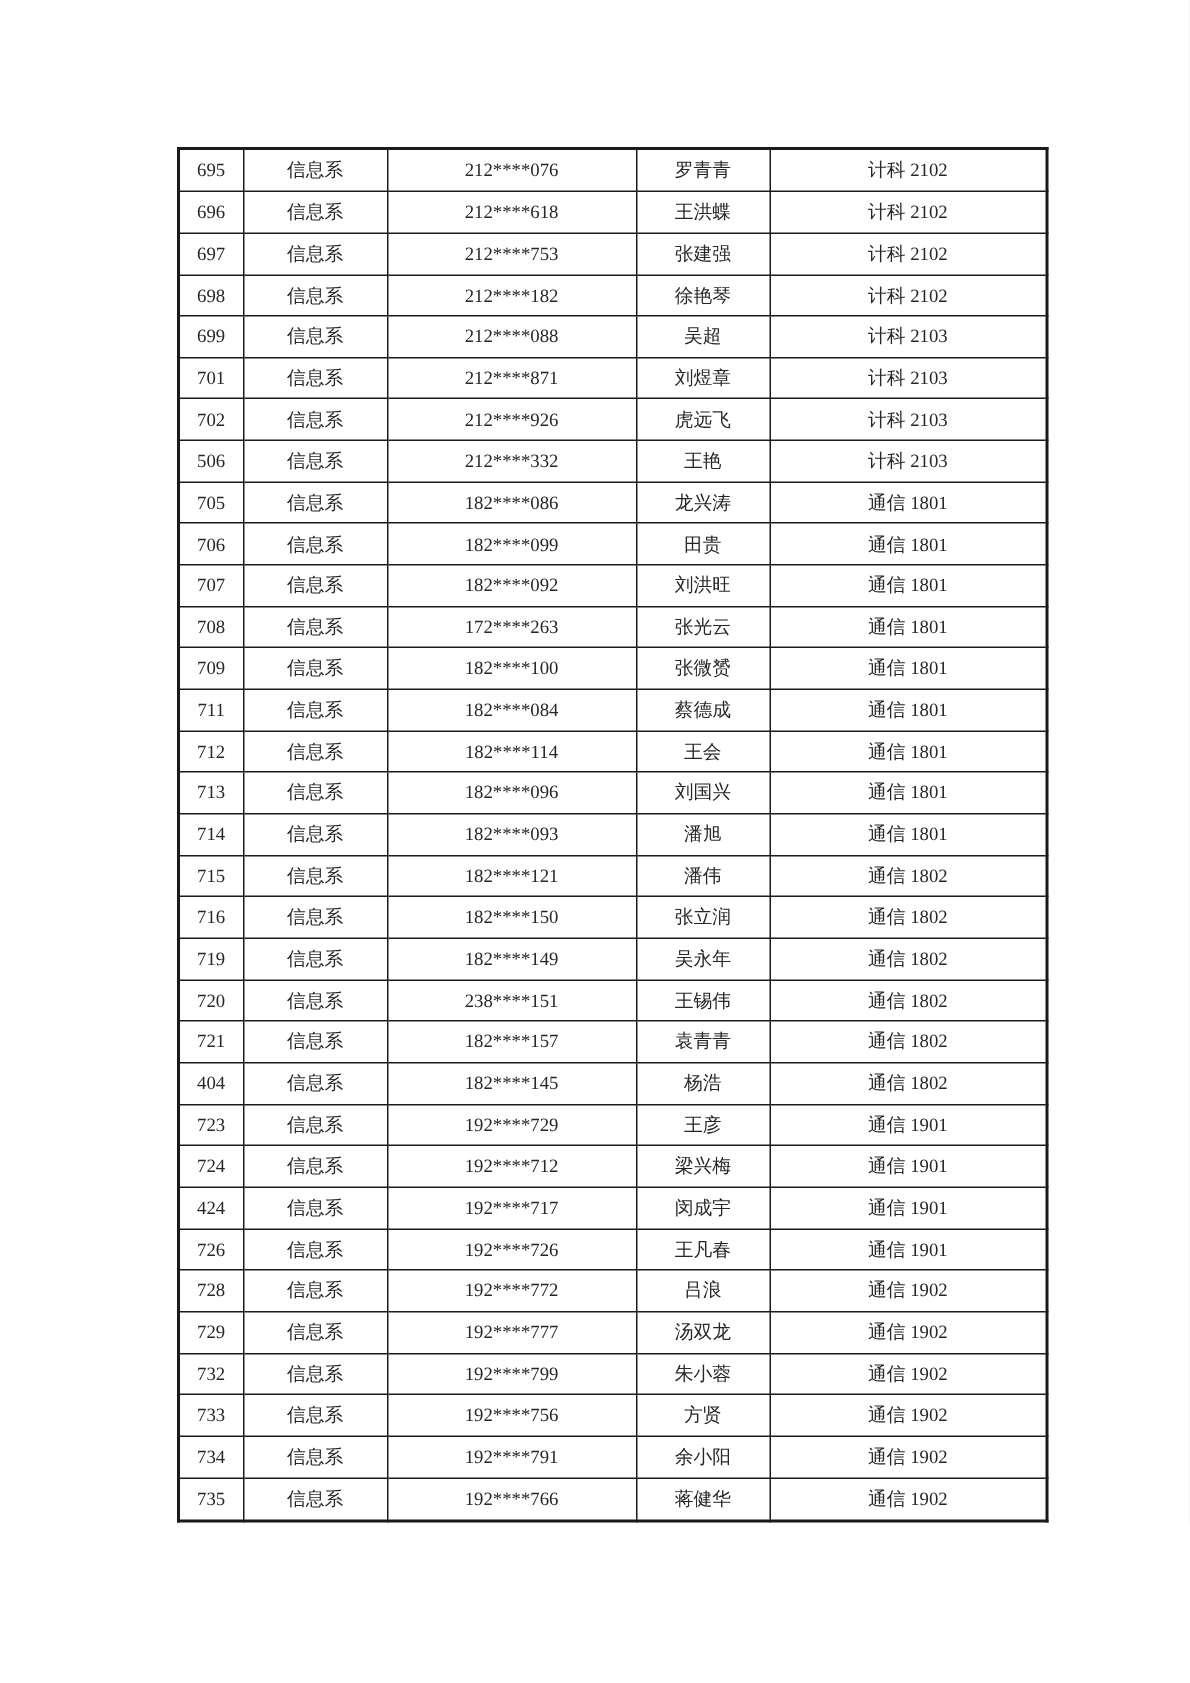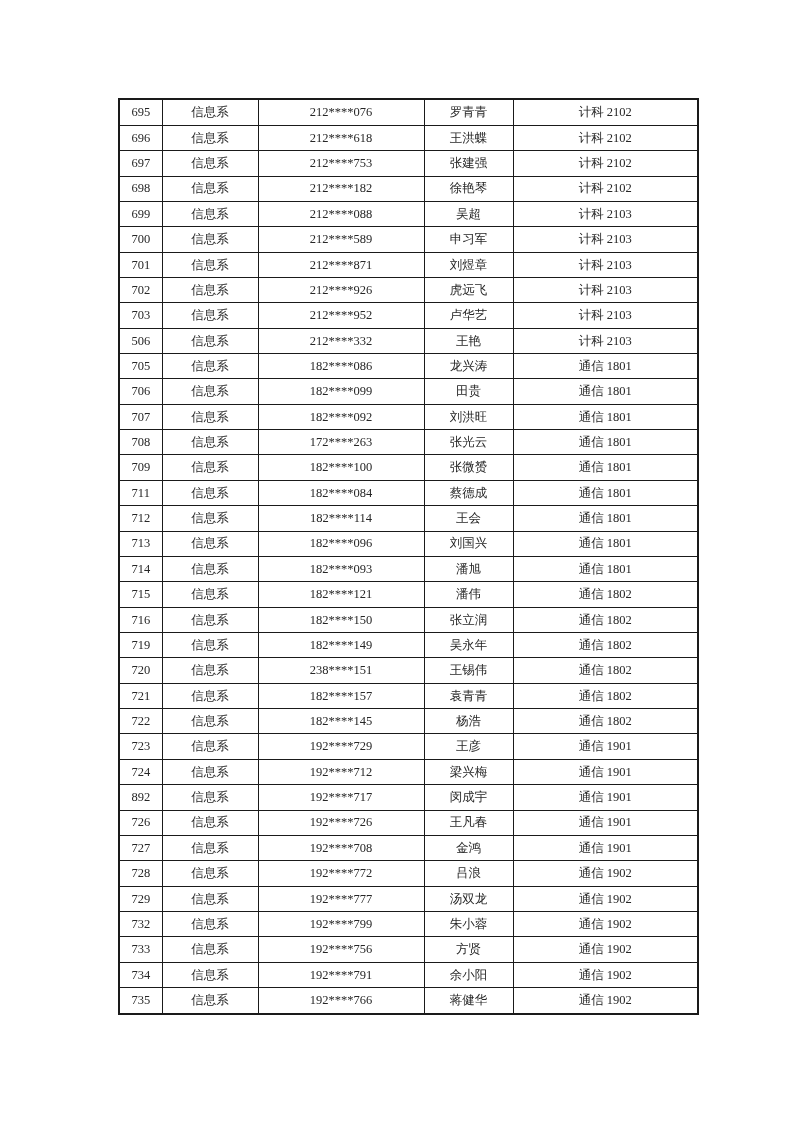--- a/index.html
+++ b/index.html
@@ -88,48 +88,34 @@
           <td>计科 2102</td>
         </tr>
         <tr>
           <td>699</td>
           <td>信息系</td>
           <td>212****088</td>
           <td>吴超</td>
           <td>计科 2103</td>
         </tr>
         <tr>
-          <td>700</td>
-          <td>信息系</td>
-          <td>212****589</td>
-          <td>申习军</td>
-          <td>计科 2103</td>
-        </tr>
-        <tr>
           <td>701</td>
           <td>信息系</td>
           <td>212****871</td>
           <td>刘煜章</td>
           <td>计科 2103</td>
         </tr>
         <tr>
           <td>702</td>
           <td>信息系</td>
           <td>212****926</td>
           <td>虎远飞</td>
           <td>计科 2103</td>
         </tr>
         <tr>
-          <td>703</td>
-          <td>信息系</td>
-          <td>212****952</td>
-          <td>卢华艺</td>
-          <td>计科 2103</td>
-        </tr>
-        <tr>
           <td>506</td>
           <td>信息系</td>
           <td>212****332</td>
           <td>王艳</td>
           <td>计科 2103</td>
         </tr>
         <tr>
           <td>705</td>
           <td>信息系</td>
           <td>182****086</td>
@@ -221,59 +207,52 @@
           <td>通信 1802</td>
         </tr>
         <tr>
           <td>721</td>
           <td>信息系</td>
           <td>182****157</td>
           <td>袁青青</td>
           <td>通信 1802</td>
         </tr>
         <tr>
-          <td>722</td>
+          <td>404</td>
           <td>信息系</td>
           <td>182****145</td>
           <td>杨浩</td>
           <td>通信 1802</td>
         </tr>
         <tr>
           <td>723</td>
           <td>信息系</td>
           <td>192****729</td>
           <td>王彦</td>
           <td>通信 1901</td>
         </tr>
         <tr>
           <td>724</td>
           <td>信息系</td>
           <td>192****712</td>
           <td>梁兴梅</td>
           <td>通信 1901</td>
         </tr>
         <tr>
-          <td>892</td>
+          <td>424</td>
           <td>信息系</td>
           <td>192****717</td>
           <td>闵成宇</td>
           <td>通信 1901</td>
         </tr>
         <tr>
           <td>726</td>
           <td>信息系</td>
           <td>192****726</td>
           <td>王凡春</td>
-          <td>通信 1901</td>
-        </tr>
-        <tr>
-          <td>727</td>
-          <td>信息系</td>
-          <td>192****708</td>
-          <td>金鸿</td>
           <td>通信 1901</td>
         </tr>
         <tr>
           <td>728</td>
           <td>信息系</td>
           <td>192****772</td>
           <td>吕浪</td>
           <td>通信 1902</td>
         </tr>
         <tr>

